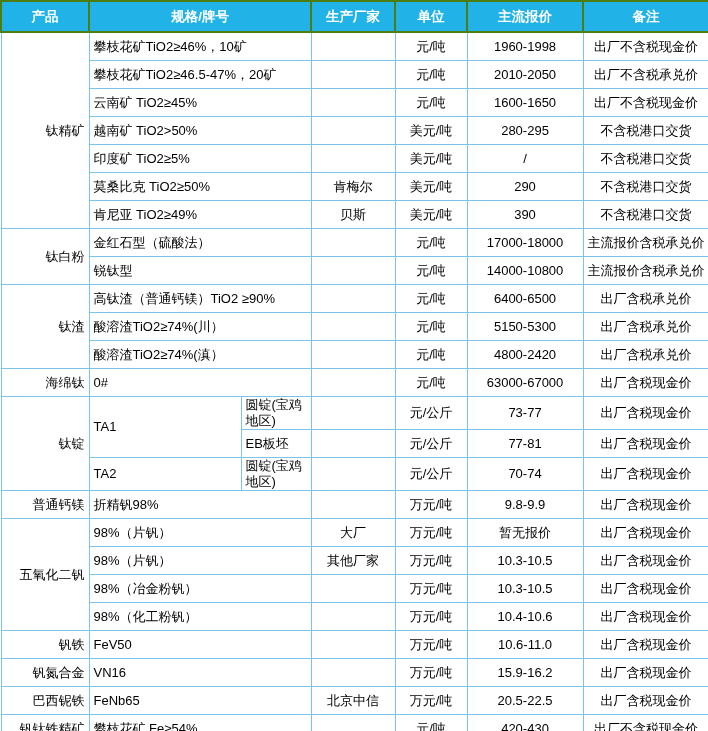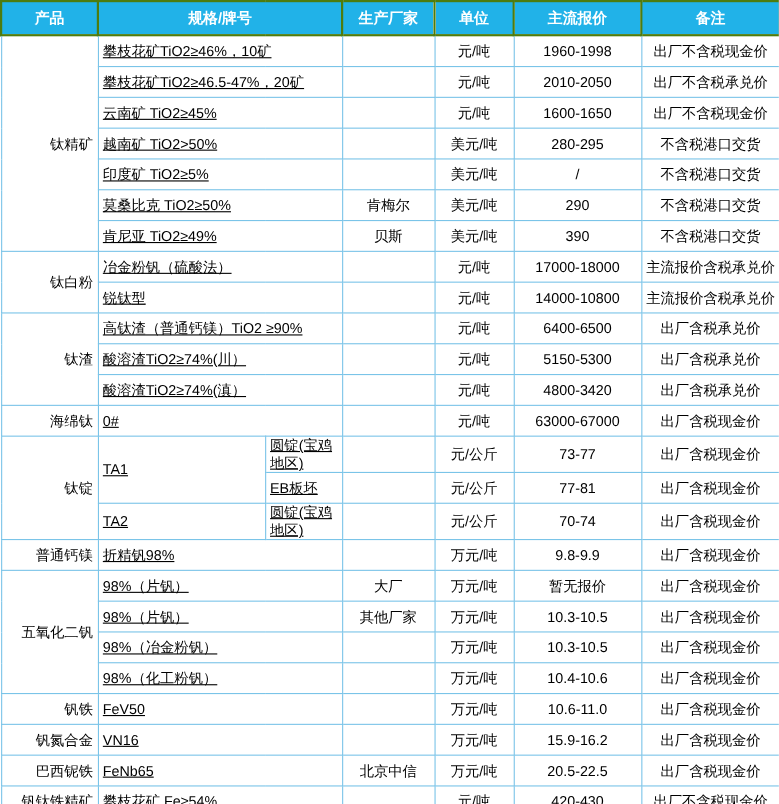--- a/index.html
+++ b/index.html
@@ -43,21 +43,21 @@
   }
   table.price-table thead th {
     background: #21b2e8;
     color: #ffffff;
     font-weight: bold;
     text-align: center;
     border: 2px solid #4d7c0f;
     font-size: 13.5px;
     height: 29px;
   }
-  td.left   { text-align: left; padding-left: 6px; text-decoration: underline; }
+  td.left   { text-align: left; padding-left: 6px; }
   td.center { text-align: center; }
   td.prod   { text-align: right; font-weight: normal; }
 </style>
 </head>
 <body>
 
 <div class="sheet">
   <table class="price-table">
     <colgroup>
       <col class="c-prod">
@@ -124,21 +124,21 @@
         </tr>
         <tr>
           <td class="left" colspan="2">肯尼亚 TiO2≥49%</td>
           <td class="center">贝斯</td>
           <td class="center">美元/吨</td>
           <td class="center">390</td>
           <td class="center">不含税港口交货</td>
         </tr>
         <tr>
           <td class="prod" rowspan="2">钛白粉</td>
-          <td class="left" colspan="2">冶金粉钒（硫酸法）</td>
+          <td class="left" colspan="2">金红石型（硫酸法）</td>
           <td class="center"></td>
           <td class="center">元/吨</td>
           <td class="center">17000-18000</td>
           <td class="center">主流报价含税承兑价</td>
         </tr>
         <tr>
           <td class="left" colspan="2">锐钛型</td>
           <td class="center"></td>
           <td class="center">元/吨</td>
           <td class="center">14000-10800</td>
@@ -156,21 +156,21 @@
           <td class="left" colspan="2">酸溶渣TiO2≥74%(川）</td>
           <td class="center"></td>
           <td class="center">元/吨</td>
           <td class="center">5150-5300</td>
           <td class="center">出厂含税承兑价</td>
         </tr>
         <tr>
           <td class="left" colspan="2">酸溶渣TiO2≥74%(滇）</td>
           <td class="center"></td>
           <td class="center">元/吨</td>
-          <td class="center">4800-3420</td>
+          <td class="center">4800-2420</td>
           <td class="center">出厂含税承兑价</td>
         </tr>
         <tr>
           <td class="prod">海绵钛</td>
           <td class="left" colspan="2">0#</td>
           <td class="center"></td>
           <td class="center">元/吨</td>
           <td class="center">63000-67000</td>
           <td class="center">出厂含税现金价</td>
         </tr>

